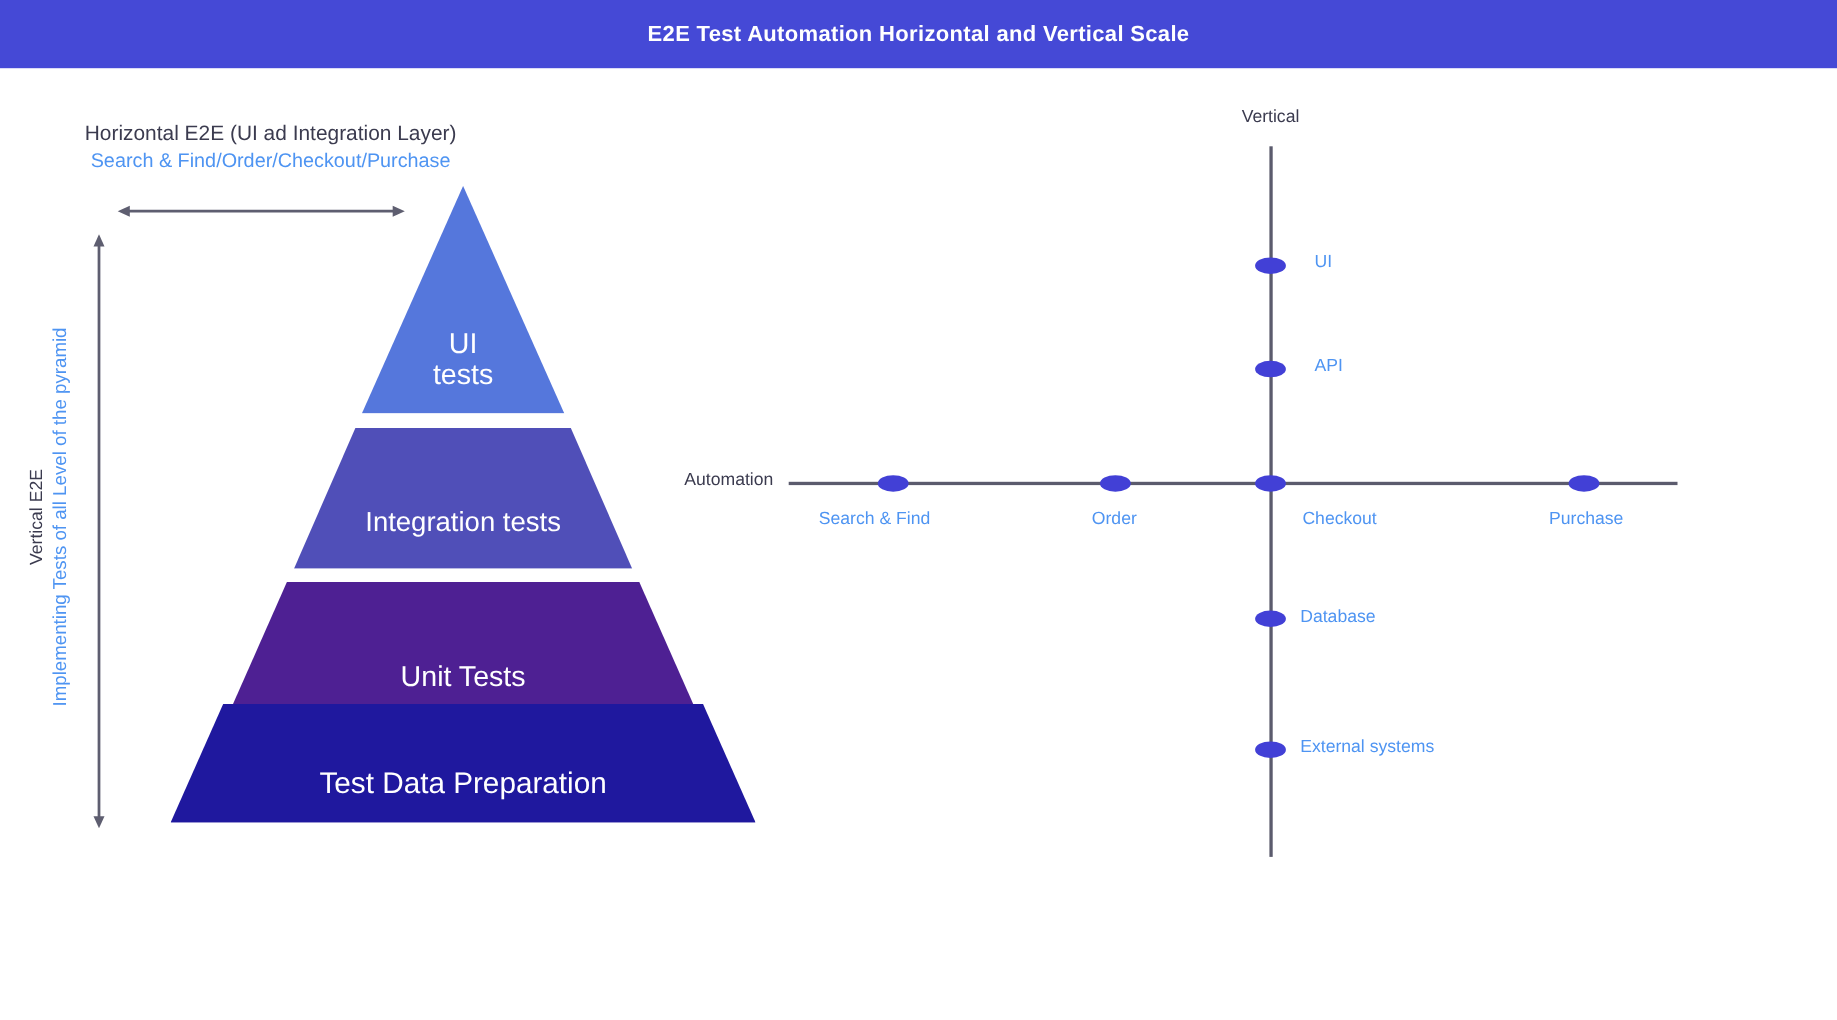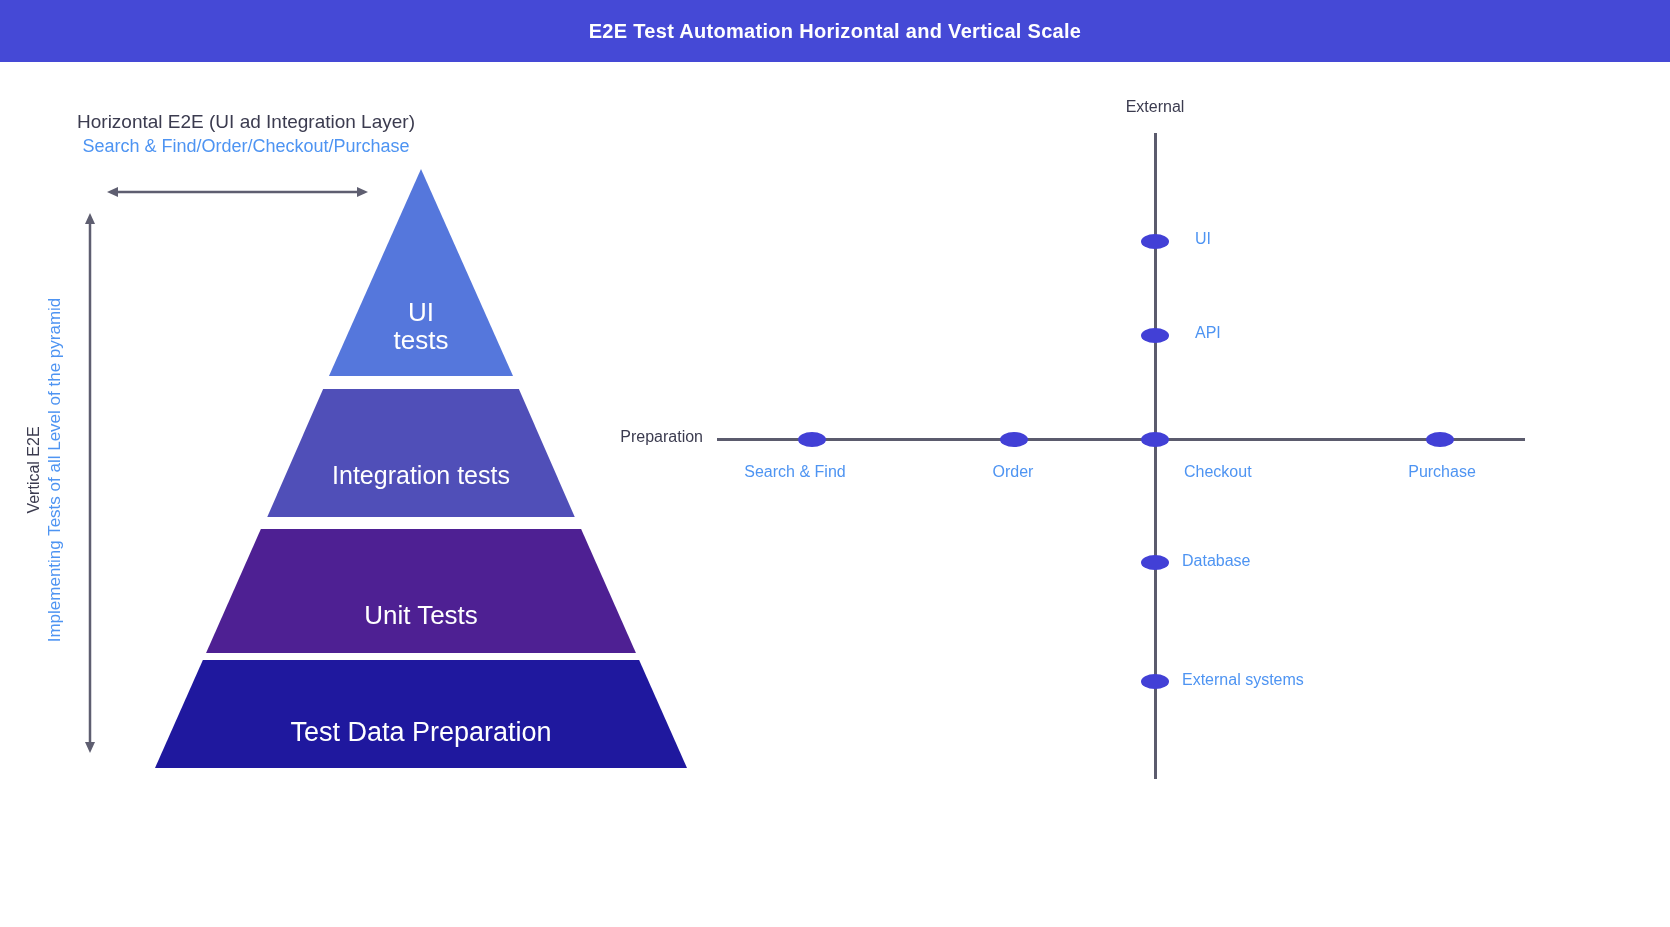--- a/index.html
+++ b/index.html
@@ -38,21 +38,21 @@
     position:absolute; left:0; width:532px;
     display:flex; flex-direction:column; align-items:center; justify-content:center;
     color:#ffffff; font-weight:500; text-align:center; line-height:1.08;
   }
   .layer-1 { top:0;    height:207px; clip-path:polygon(50% 0%, 32.7% 100%, 67.3% 100%);
              justify-content:flex-end; padding-bottom:22px; font-size:26px; }
   .layer-2 { top:220px; height:128px; clip-path:polygon(31.6% 0%, 68.4% 0%, 78.9% 100%, 21.1% 100%);
              padding-top:44px; font-size:25px; }
   .layer-3 { top:360px; height:124px; clip-path:polygon(19.9% 0%, 80.1% 0%, 90.4% 100%, 9.6% 100%);
              padding-top:48px; font-size:26px; }
-  .layer-4 { top:491px; height:108px; clip-path:polygon(9% 0%, 91% 0%, 100% 100%, 0% 100%);
+  .layer-4 { top:471px; height:108px; clip-path:polygon(9% 0%, 91% 0%, 100% 100%, 0% 100%);
              padding-top:38px; font-size:27px; }
 
   
   .axis-v-line { position:absolute; left:1154px; top:133px; width:3px;  height:646px; }
   .axis-h-line { position:absolute; left:717px;  top:438px; width:808px; height:3px; }
   .axis-title  { position:absolute; font-size:16px; font-weight:500; color:#3B3B4F; }
   .axis-title-v { left:1105px; top:98px;  width:100px; text-align:center; }
   .axis-title-h { left:600px;  top:428px; width:103px; text-align:right; }
 
   .dot { position:absolute; width:28px; height:15px; border-radius:50%; }
@@ -97,22 +97,22 @@
     <div>Integration tests</div>
   </div>
   <div class="layer layer-3" style="background-color: rgb(78, 32, 147);">
     <div>Unit Tests</div>
   </div>
   <div class="layer layer-4" style="background-color: rgb(31, 24, 158);">
     <div>Test Data Preparation</div>
   </div>
 </div>
 
-<div class="axis-title axis-title-v">External</div>
-<div class="axis-title axis-title-h">Preparation</div>
+<div class="axis-title axis-title-v">Vertical</div>
+<div class="axis-title axis-title-h">Automation</div>
 
 <div class="axis-v-line" style="background-color: rgb(91, 91, 109);"></div>
 <div class="axis-h-line" style="background-color: rgb(91, 91, 109);"></div>
 
 <div class="dot" style="left: 1141px; top: 234px; background-color: rgb(66, 64, 214);"></div>
 <div class="dot" style="left: 1141px; top: 328px; background-color: rgb(66, 64, 214);"></div>
 <div class="dot" style="left: 1141px; top: 432px; background-color: rgb(66, 64, 214);"></div>
 <div class="dot" style="left: 1141px; top: 555px; background-color: rgb(66, 64, 214);"></div>
 <div class="dot" style="left: 1141px; top: 674px; background-color: rgb(66, 64, 214);"></div>
 

